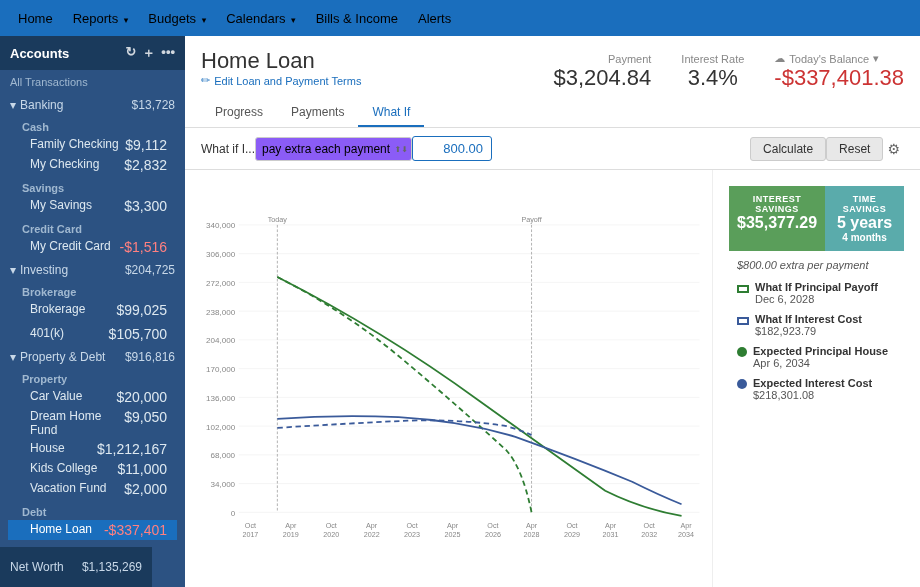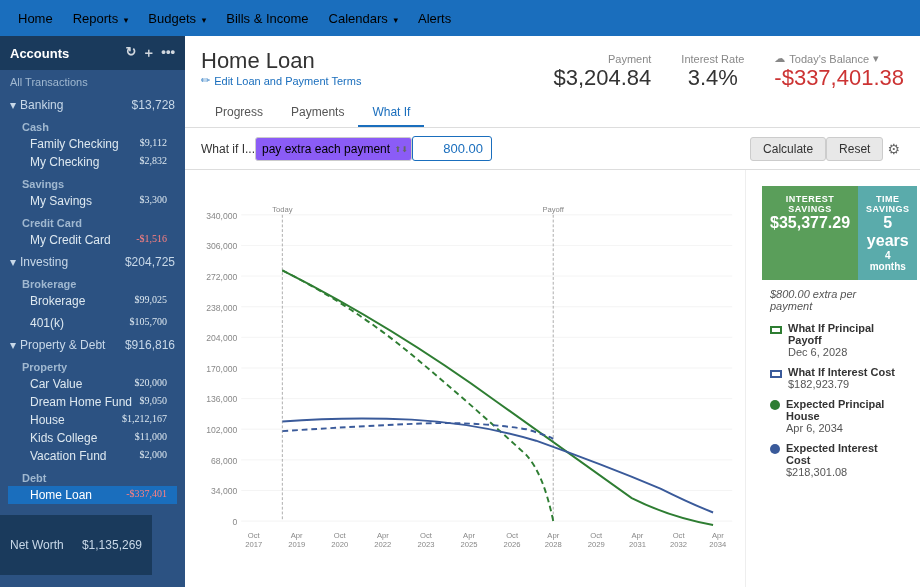--- a/index.html
+++ b/index.html
@@ -69,27 +69,27 @@
     }
     .sidebar-item {
       display: flex;
       justify-content: space-between;
       padding: 2px 10px 2px 22px;
       font-size: 12px;
       color: #dde8f0;
       cursor: pointer;
     }
     .sidebar-item.active { background: #1a6ebd; color: #fff; }
-    .sidebar-item .amount { font-size: 10px; font-family: Liberation Serif, serif; }
+    .sidebar-item .amount { font-size: 14px; }
     .sidebar-item .amount.negative { color: #ff8080; }
     .net-worth {
       position: absolute;
-      bottom: 12px;
+      bottom: 0;
       width: 152px;
-      padding: 23px 10px;
+      padding: 13px 10px;
       background: #1a3a5c;
       font-size: 12px;
       color: #c8d8e8;
       display: flex;
       justify-content: space-between;
     }
 
     
     .main-content {
       flex: 1;
@@ -230,21 +230,21 @@
       flex: 1;
       overflow: hidden;
     }
     .chart-area {
       flex: 1;
       padding: 8px 8px 8px 16px;
       position: relative;
       background: #fff;
     }
     .chart-side {
-      width: 175px;
+      width: 208px;
       background: #fff;
       border-left: 1px solid #eee;
       padding: 16px;
       display: flex;
       flex-direction: column;
     }
     .savings-header {
       display: flex;
     }
     .savings-box {
@@ -297,22 +297,22 @@
     
     .chart-svg { width: 100%; height: 100%; }
   </style>
 </head>
 <body>
 
 <div class="top-nav">
   <a>Home</a>
   <a>Reports <span class="dropdown-arrow">▾</span></a>
   <a>Budgets <span class="dropdown-arrow">▾</span></a>
+  <a>Calendars <span class="dropdown-arrow">▾</span></a>
   <a>Bills &amp; Income</a>
-  <a>Calendars <span class="dropdown-arrow">▾</span></a>
   <a>Alerts</a>
 </div>
 
 <div class="layout">
 
   <div class="sidebar" style="position:relative;">
     <div class="sidebar-header">
       <span>Accounts</span>
       <div class="icons">
         <span title="Refresh">↻</span>

